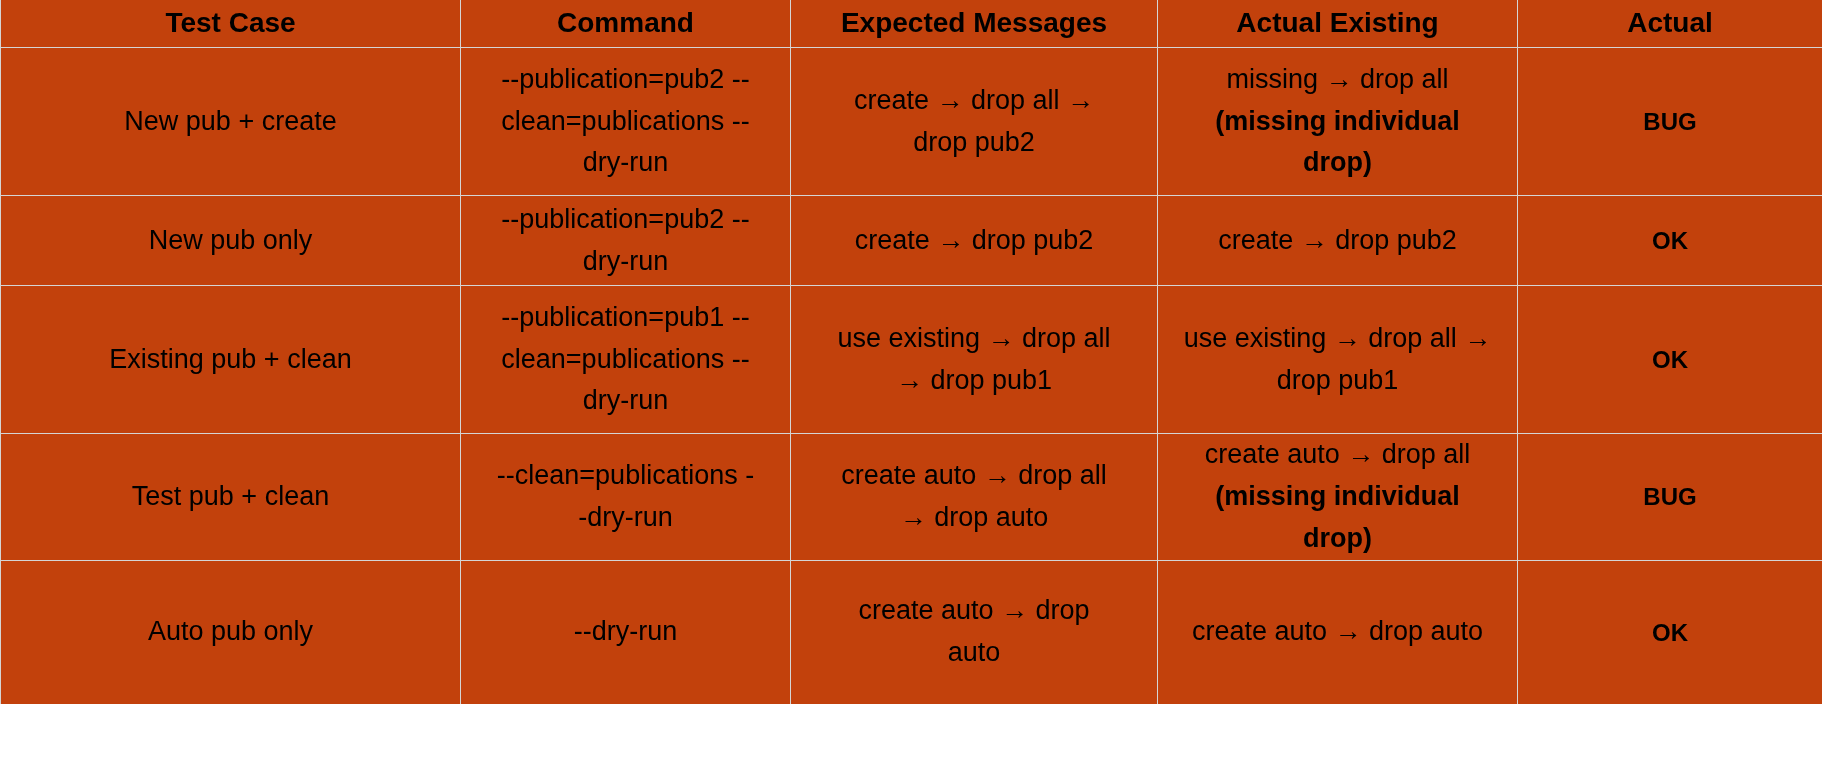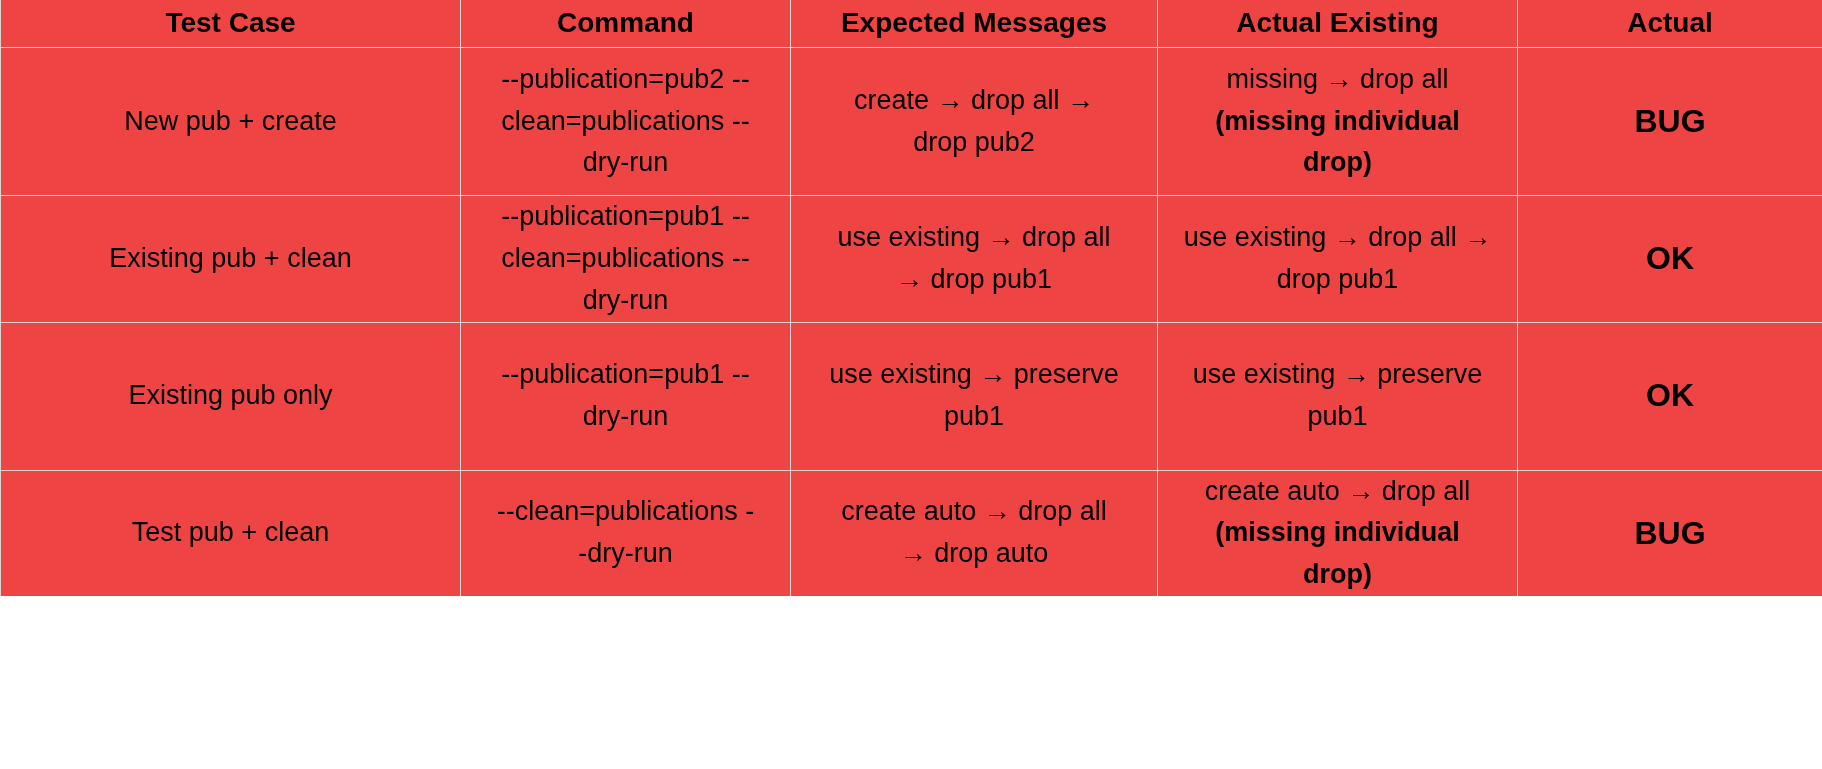--- a/index.html
+++ b/index.html
@@ -9,21 +9,21 @@
     height: 769px;
     background: #ffffff;
     overflow: hidden;
   }
   table.results {
     width: 1822px;
     border-collapse: collapse;
     table-layout: fixed;
     font-family: "Liberation Sans", sans-serif;
     color: #000000;
-    background: #ef4444;
+    background: #c2410c;
   }
   col.c1 { width: 460px; }
   col.c2 { width: 330px; }
   col.c3 { width: 367px; }
   col.c4 { width: 360px; }
   col.c5 { width: 305px; }
   th, td {
     border: 1px solid #d5d5d5;
     text-align: center;
     vertical-align: middle;
@@ -38,21 +38,21 @@
     font-weight: 700;
     height: 47px;
     line-height: 1.1;
   }
   td {
     font-size: 27px;
     line-height: 1.55;
     font-weight: 400;
   }
   td.notes {
-    font-size: 32px;
+    font-size: 24px;
     font-weight: 700;
   }
   td .em { font-weight: 700; }
   tbody tr:nth-child(1) { height: 148px; }
   tbody tr:nth-child(2) { height: 90px; }
   tbody tr:nth-child(3) { height: 148px; }
   tbody tr:nth-child(4) { height: 95px; }
   tbody tr:nth-child(5) { height: 144px; }
   tbody tr:nth-child(6) { height: 97px; }
 </style>
@@ -83,45 +83,51 @@
 clean=publications --
 dry-run</td>
       <td>create → drop all →
 drop pub2</td>
       <td><span>missing → drop all</span><span class="em">
 (missing individual
 drop)</span></td>
       <td class="notes">BUG</td>
     </tr>
     <tr>
+      <td>New pub only</td>
+      <td>--publication=pub2 --
+dry-run</td>
+      <td>create → drop pub2</td>
+      <td><span>create → drop pub2</span><span class="em"></span></td>
+      <td class="notes">OK</td>
+    </tr>
+    <tr>
       <td>Existing pub + clean</td>
       <td>--publication=pub1 --
 clean=publications --
 dry-run</td>
       <td>use existing → drop all
 → drop pub1</td>
       <td><span>use existing → drop all →
 drop pub1</span><span class="em"></span></td>
-      <td class="notes">OK</td>
-    </tr>
-    <tr>
-      <td>Existing pub only</td>
-      <td>--publication=pub1 --
-dry-run</td>
-      <td>use existing → preserve
-pub1</td>
-      <td><span>use existing → preserve
-pub1</span><span class="em"></span></td>
       <td class="notes">OK</td>
     </tr>
     <tr>
       <td>Test pub + clean</td>
       <td>--clean=publications -
 -dry-run</td>
       <td>create auto → drop all
 → drop auto</td>
       <td><span>create auto → drop all</span><span class="em">
 (missing individual
 drop)</span></td>
       <td class="notes">BUG</td>
     </tr>
+    <tr>
+      <td>Auto pub only</td>
+      <td>--dry-run</td>
+      <td>create auto → drop
+auto</td>
+      <td><span>create auto → drop auto</span><span class="em"></span></td>
+      <td class="notes">OK</td>
+    </tr>
   </tbody>
 </table>
 
 </body></html>

